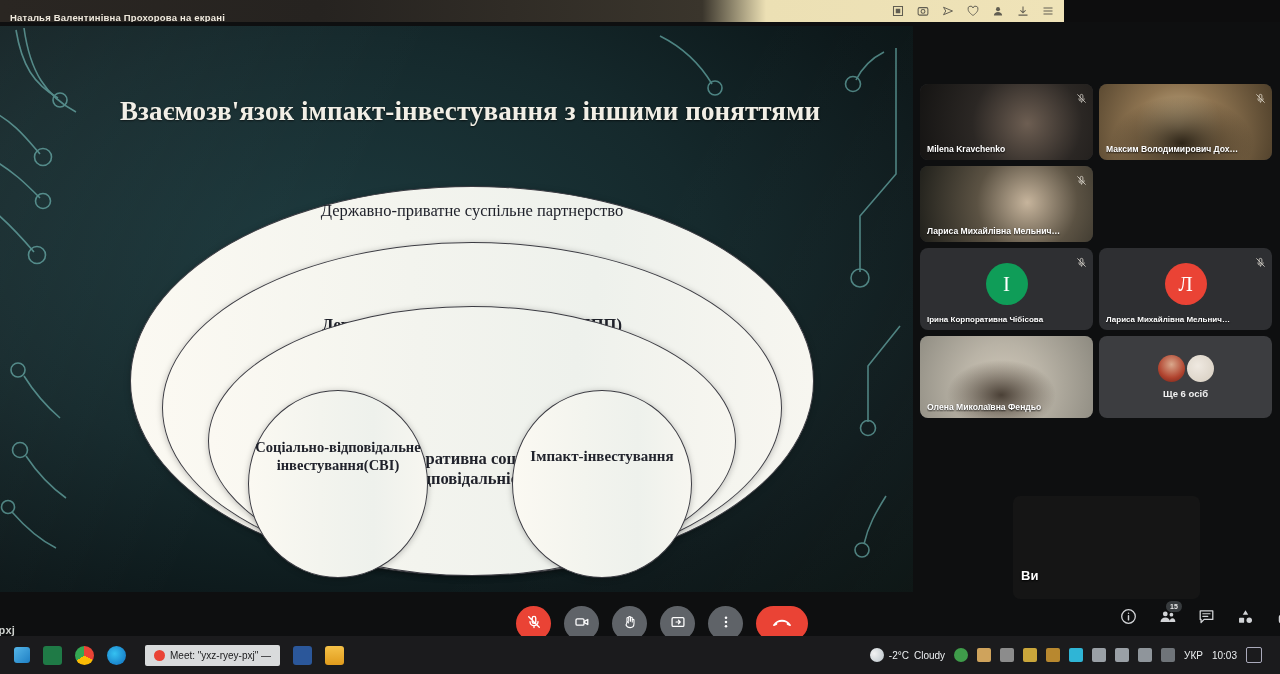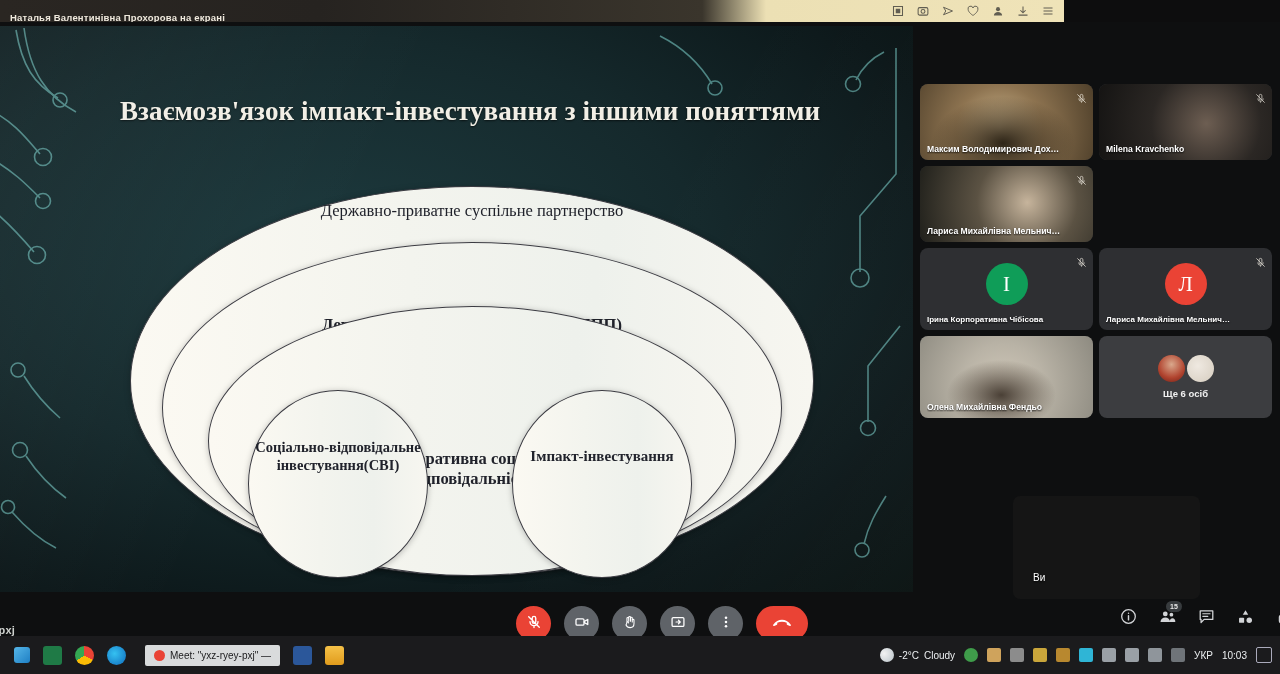--- a/index.html
+++ b/index.html
@@ -64,21 +64,21 @@
   .avatar{position:absolute;left:50%;top:44%;transform:translate(-50%,-50%);width:42px;height:42px;
     border-radius:50%;display:flex;align-items:center;justify-content:center;
     font-size:21px;color:#fff;font-weight:300;font-family:"Liberation Serif",serif;}
   .more-tile{background:#3c3d40;display:flex;flex-direction:column;align-items:center;justify-content:center;}
   .more-faces{display:flex;gap:2px;margin-bottom:6px;}
   .face{width:27px;height:27px;border-radius:50%;}
   .more-label{font-size:9.5px;font-weight:bold;color:#f1f1f1;}
 
   .selftile{position:absolute;left:1013px;top:474px;width:187px;height:103px;border-radius:7px;
     overflow:hidden;background:#151515;}
-  .selftile .name{position:absolute;left:20px;bottom:16px;font-size:10px;font-weight:normal;color:#fff;
+  .selftile .name{position:absolute;left:8px;bottom:16px;font-size:13px;font-weight:bold;color:#fff;
     text-shadow:0 1px 2px #000;}
 
   
   .ctrls{position:absolute;left:516px;top:584px;display:flex;align-items:center;gap:13px;}
   .cbtn{width:35px;height:35px;border-radius:50%;background:#5f6368;display:flex;align-items:center;
     justify-content:center;border:none;padding:0;}
   .cbtn.danger{background:#ea4335;}
   .cbtn.hangup{width:52px;height:35px;border-radius:18px;background:#ea4335;}
   .right-icons{position:absolute;left:1120px;top:586px;display:flex;align-items:center;gap:22px;}
   .ric{position:relative;width:17px;height:17px;opacity:.9;}
@@ -89,21 +89,21 @@
 
   
   .taskbar{position:absolute;left:0;top:636px;width:1280px;height:38px;background:#1b1b1d;
     display:flex;align-items:center;}
   .tb-left{display:flex;align-items:center;gap:13px;padding-left:14px;}
   .tb-ico{width:19px;height:19px;border-radius:3px;}
   .tb-task{display:flex;align-items:center;gap:5px;height:21px;padding:0 9px;border-radius:2px;
     background:#d9dbdc;margin-left:6px;}
   .tb-task .dot{width:11px;height:11px;border-radius:50%;background:#ea4335;}
   .tb-task .lbl{font-size:10px;color:#1b1b1d;white-space:nowrap;}
-  .tb-right{margin-left:auto;display:flex;align-items:center;gap:9px;padding-right:8px;}
+  .tb-right{margin-left:auto;display:flex;align-items:center;gap:9px;padding-right:18px;}
   .tb-wx{display:flex;align-items:center;gap:5px;}
   .tb-txt{font-size:10px;color:#eceff1;white-space:nowrap;}
   .tray{width:14px;height:14px;border-radius:2px;}
 </style>
 </head>
 <body>
 
 <div id="screen">
 
   <div class="browser-bar">
@@ -201,33 +201,33 @@
         <div class="ell ell-5">
           <div class="ell-txt t5">Імпакт-інвестування</div>
         </div>
       </div>
     </div>
 
     <div class="rail">
 
       <div class="row">
         <div class="tile">
+          <div class="vid" style="background:radial-gradient(circle at 62% 52%,#6d5e52 0%,#2b2724 48%,#151413 100%);"></div>
+          <span class="mic"><svg viewBox="0 0 16 16">
+                <path d="M8 2a2 2 0 012 2v4a2 2 0 01-4 0V4a2 2 0 012-2zM4 8a4 4 0 008 0M8 12v2M2 2l12 12" stroke="#dcd8d0" stroke-width="1.3" fill="none"></path>
+              </svg></span>
+          <div class="name">Milena Kravchenko</div>
+        </div>
+        <div class="tile">
           <div class="vid" style="background:radial-gradient(circle at 46% 58%,#cbb48c 0%,#8d7350 42%,#4e3f2a 100%);"></div>
           <div class="vid" style="background:radial-gradient(ellipse at 48% 78%,#2e2518 0%,rgba(46,37,24,0) 56%);"></div>
           <span class="mic"><svg viewBox="0 0 16 16">
                 <path d="M8 2a2 2 0 012 2v4a2 2 0 01-4 0V4a2 2 0 012-2zM4 8a4 4 0 008 0M8 12v2M2 2l12 12" stroke="#e8e3d6" stroke-width="1.3" fill="none"></path>
               </svg></span>
           <div class="name">Максим Володимирович Дох…</div>
-        </div>
-        <div class="tile">
-          <div class="vid" style="background:radial-gradient(circle at 62% 52%,#6d5e52 0%,#2b2724 48%,#151413 100%);"></div>
-          <span class="mic"><svg viewBox="0 0 16 16">
-                <path d="M8 2a2 2 0 012 2v4a2 2 0 01-4 0V4a2 2 0 012-2zM4 8a4 4 0 008 0M8 12v2M2 2l12 12" stroke="#dcd8d0" stroke-width="1.3" fill="none"></path>
-              </svg></span>
-          <div class="name">Milena Kravchenko</div>
         </div>
       </div>
 
       <div class="row">
         <div class="tile">
           <div class="vid" style="background:radial-gradient(circle at 62% 48%,#c6b49c 0%,#5b5243 44%,#20201b 100%);"></div>
           <span class="mic"><svg viewBox="0 0 16 16">
                 <path d="M8 2a2 2 0 012 2v4a2 2 0 01-4 0V4a2 2 0 012-2zM4 8a4 4 0 008 0M8 12v2M2 2l12 12" stroke="#e7e3da" stroke-width="1.3" fill="none"></path>
               </svg></span>
           <div class="name">Лариса Михайлівна Мельнич…</div>
@@ -252,21 +252,21 @@
                 <path d="M8 2a2 2 0 012 2v4a2 2 0 01-4 0V4a2 2 0 012-2zM4 8a4 4 0 008 0M8 12v2M2 2l12 12" stroke="#e7e3da" stroke-width="1.3" fill="none"></path>
               </svg></span>
           <div class="name" style="right:6px;font-size:8px;">Лариса Михайлівна Мельнич…</div>
         </div>
       </div>
 
       <div class="row">
         <div class="tile" style="height:82px;">
           <div class="vid" style="background:radial-gradient(circle at 48% 60%,#cfc7b8 0%,#b9b3a6 40%,#8d8a80 100%);"></div>
           <div class="vid" style="background:radial-gradient(ellipse at 47% 72%,#4a4036 0%,rgba(74,64,54,0) 42%);"></div>
-          <div class="name">Олена Михайлівна Фендьо</div>
+          <div class="name">Олена Миколаївна Фендьо</div>
         </div>
         <div class="tile more-tile" style="height:82px;">
           <div class="more-faces">
             <span class="face" style="background:radial-gradient(circle at 50% 35%,#d9a88c 0%,#b1442f 60%,#6b1f16 100%);"></span>
             <span class="face" style="background:radial-gradient(circle at 40% 40%,#efe9e1 0%,#ddd5c9 70%,#c8bfb2 100%);"></span>
           </div>
           <div class="more-label">Ще 6 осіб</div>
         </div>
       </div>
     </div>

